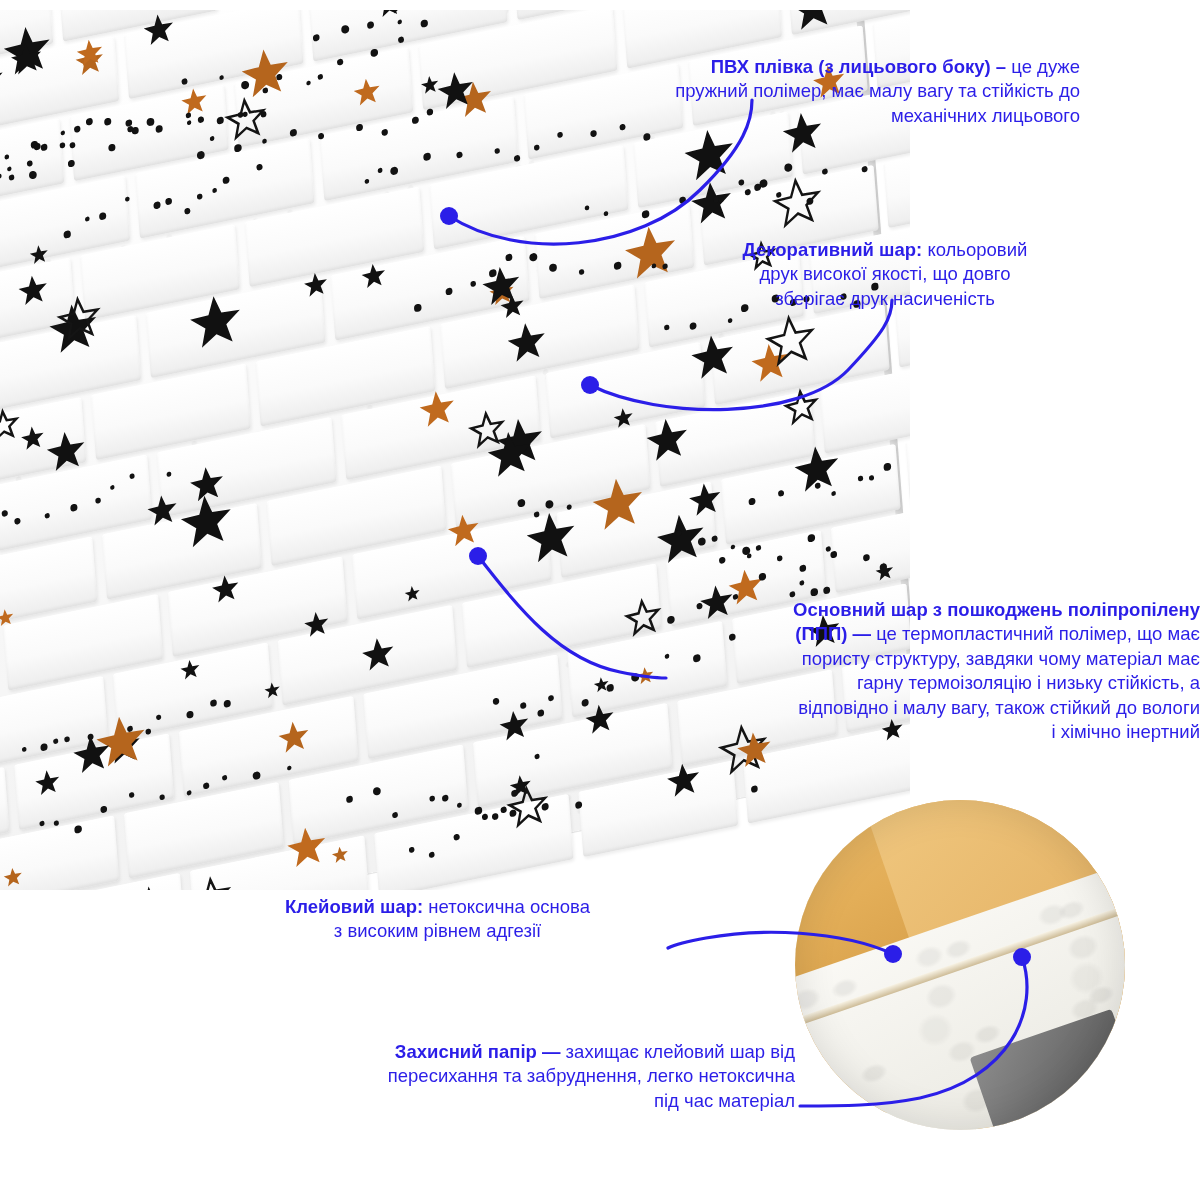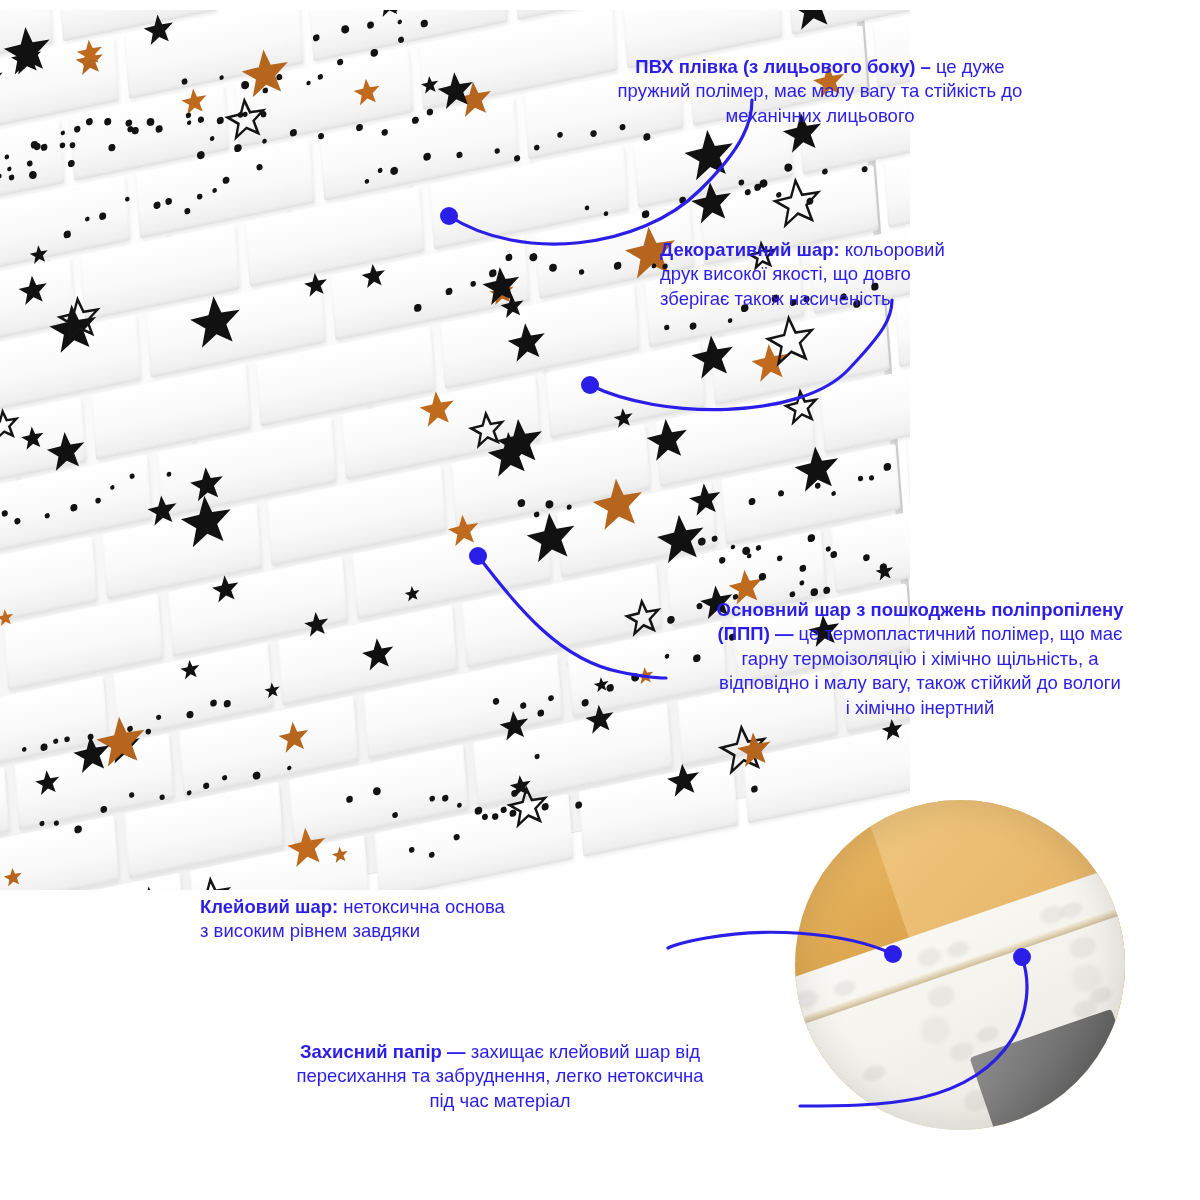--- a/index.html
+++ b/index.html
@@ -102,22 +102,22 @@
     border-radius:4px;
   }
   .pc-shadow{
     position:absolute;inset:0;border-radius:50%;
     box-shadow:inset 0 0 40px rgba(0,0,0,.12);
   }
 
   
   .callout{position:absolute;color:#2b1ee8;line-height:1.32;}
   .callout b{font-weight:bold;}
-  .c-right{text-align:left;}
-  .c-center{text-align:center;}
+  .c-right{text-align:center;}
+  .c-center{text-align:right;}
 
   svg.leaders{position:absolute;left:0;top:0;width:1200px;height:1200px;overflow:visible;pointer-events:none;}
 </style>
 </head>
 <body>
 
 <div id="stage">
 
   <div class="panel-wrap">
     <div class="panel" id="panel">
@@ -602,34 +602,35 @@
 
   <div class="callout c-center" style="left:560px;top:55px;width:520px;font-size:18.5px;">
     <div><b>ПВХ плівка (з лицьового боку) –</b> це дуже</div>
     <div>пружний полімер, має малу вагу та стійкість до</div>
     <div>механічних лицьового</div>
   </div>
 
   <div class="callout c-right" style="left:660px;top:238px;width:450px;font-size:18.5px;">
     <div><b>Декоративний шар:</b>  кольоровий</div>
     <div>друк високої якості, що довго</div>
-    <div>зберігає також насиченість</div>
+    <div>зберігає друк насиченість</div>
   </div>
 
   <div class="callout c-center" style="left:640px;top:598px;width:560px;font-size:18.5px;">
     <div><b>Основний шар з пошкоджень поліпропілену</b></div>
     <div><b>(ППП) —</b> це термопластичний полімер, що має</div>
-    <div>гарну термоізоляцію і хімічно щільність, а</div>
+    <div>пористу структуру, завдяки чому матеріал має</div>
+    <div>гарну термоізоляцію і низьку стійкість, а</div>
     <div>відповідно і малу вагу, також стійкий до вологи</div>
     <div>і хімічно інертний</div>
   </div>
 
   <div class="callout c-right" style="left:200px;top:895px;width:475px;font-size:18.5px;">
     <div><b>Клейовий шар:</b> нетоксична основа</div>
-    <div>з високим рівнем завдяки</div>
+    <div>з високим рівнем адгезії</div>
   </div>
 
   <div class="callout c-center" style="left:205px;top:1040px;width:590px;font-size:18.5px;">
     <div><b>Захисний папір —</b> захищає клейовий шар від</div>
     <div>пересихання та забруднення, легко нетоксична</div>
     <div>під час матеріал</div>
   </div>
 
 </div>
 

